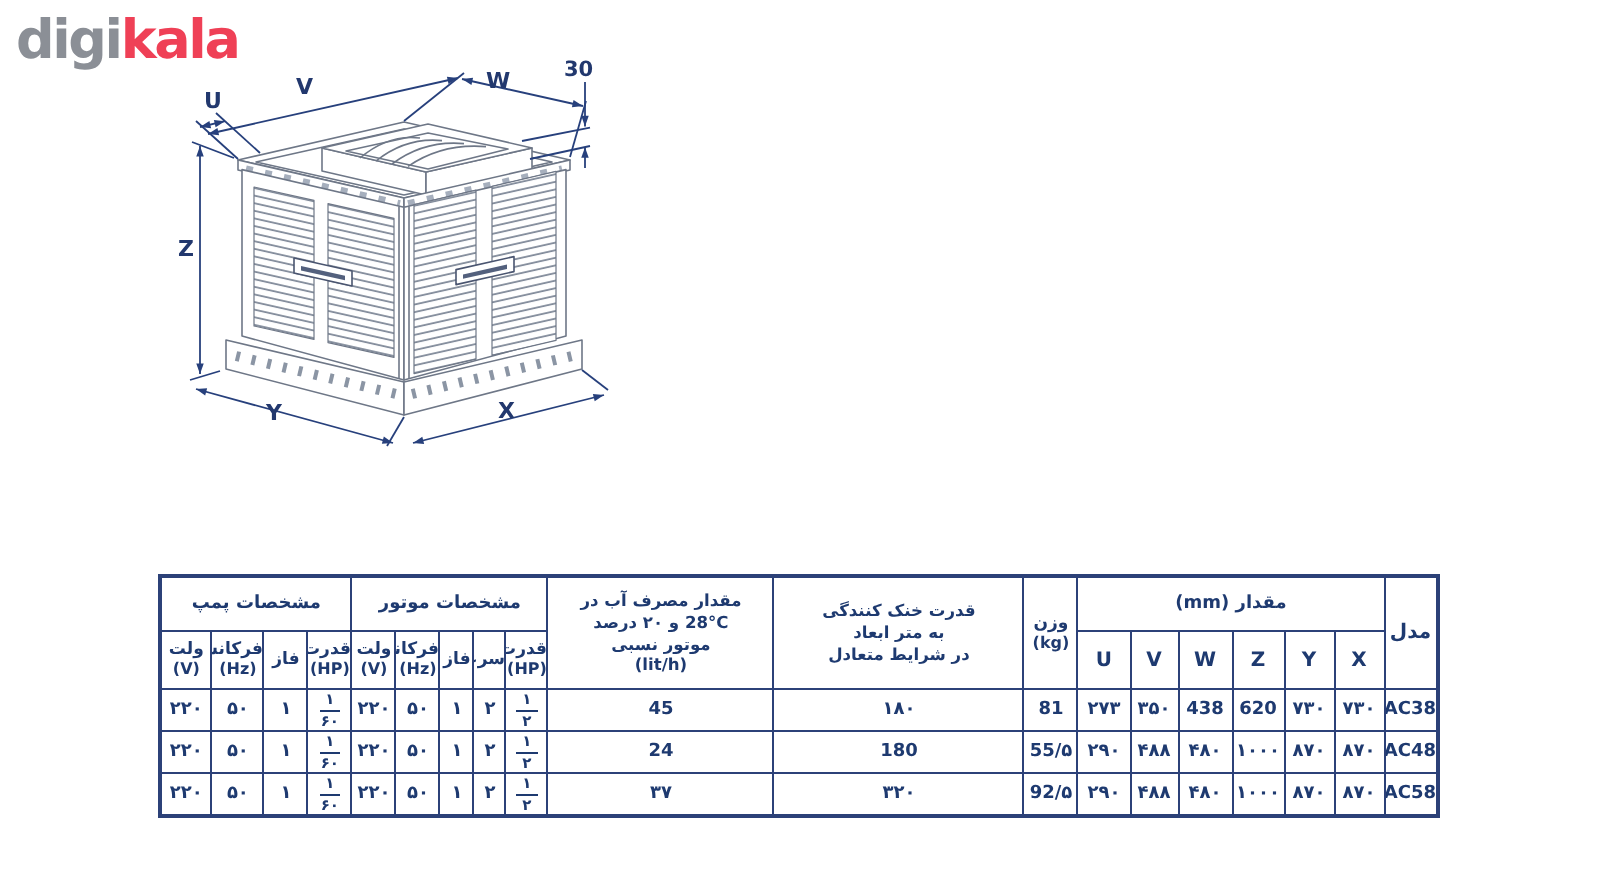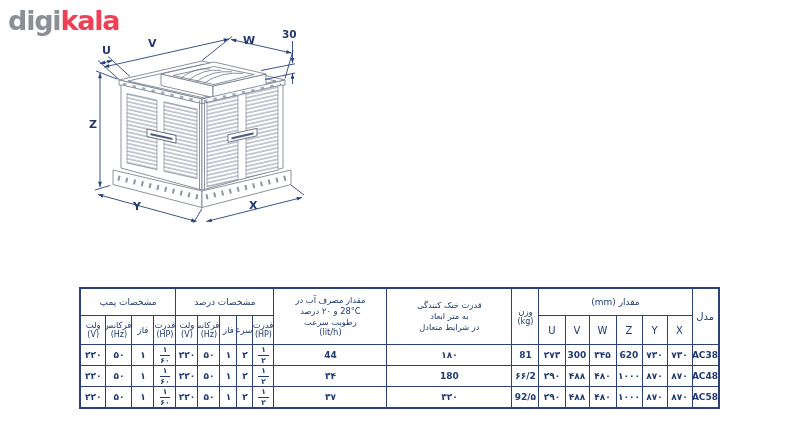--- a/index.html
+++ b/index.html
@@ -10,21 +10,21 @@
         letter-spacing:-1.2px;line-height:1.1;font-family:"DejaVu Sans",sans-serif}
   .logo .digi{color:#8b8f96}
   .logo .kala{color:#ef4056}
   
   .draw{position:absolute;left:85px;top:14px}
   
   .spec-wrap{position:absolute;left:82px;top:287px;width:638px;direction:rtl}
   table.spec{width:638px;border-collapse:collapse;table-layout:fixed;border:2px solid #2c4178}
   .spec th,.spec td{border:1px solid #2c4178;padding:0;text-align:center;vertical-align:middle;
         color:#1e3a70;overflow:hidden;font-family:"DejaVu Sans",sans-serif}
-  .spec th{font-weight:normal}
+  .spec th{font-weight:bold}
   .grp{font-size:9px;height:26px}
   .sub{font-size:8.5px;height:28px;line-height:1.2}
   .sub .unit{font-size:8px}
   .ml{font-size:8.3px;line-height:1.32}
   .mline{display:block}
   .lbl{display:block}
   .unit{display:block}
   .lat{font-size:10px;font-weight:bold}
   .datarow td{font-size:9px;font-weight:bold;height:20px}
   .frac{display:inline-block;line-height:1;vertical-align:middle}
@@ -161,24 +161,24 @@
           <span class="unit">(kg)</span>
         </th>
         <th rowspan="2" class="ml">
           <span class="mline">قدرت خنک کنندگی</span>
           <span class="mline">به متر ابعاد</span>
           <span class="mline">در شرایط متعادل</span>
         </th>
         <th rowspan="2" class="ml">
           <span class="mline">مقدار مصرف آب در</span>
           <span class="mline">28°C و ۲۰ درصد</span>
-          <span class="mline">رطوبت سرعت</span>
+          <span class="mline">موتور نسبی</span>
           <span class="mline">(lit/h)</span>
         </th>
-        <th colspan="5" class="grp">مشخصات درصد</th>
+        <th colspan="5" class="grp">مشخصات موتور</th>
         <th colspan="4" class="grp">مشخصات پمپ</th>
       </tr>
       <tr>
         <th class="lat">X</th>
         <th class="lat">Y</th>
         <th class="lat">Z</th>
         <th class="lat">W</th>
         <th class="lat">V</th>
         <th class="lat">U</th>
         <th class="sub">
@@ -214,48 +214,48 @@
           <span class="lbl">ولت</span>
           <span class="unit">(V)</span>
         </th>
       </tr>
 
       <tr class="datarow">
         <td class="lat">AC38</td>
         <td>۷۳۰</td>
         <td>۷۳۰</td>
         <td>620</td>
-        <td>۳۴۵</td>
-        <td>300</td>
+        <td>438</td>
+        <td>۳۵۰</td>
         <td>۲۷۳</td>
         <td>81</td>
         <td>۱۸۰</td>
-        <td>44</td>
+        <td>45</td>
         <td><span class="frac"><span class="num">۱</span><span class="den">۲</span></span></td>
         <td>۲</td>
         <td>۱</td>
         <td>۵۰</td>
         <td>۲۲۰</td>
         <td><span class="frac"><span class="num">۱</span><span class="den">۶۰</span></span></td>
         <td>۱</td>
         <td>۵۰</td>
         <td>۲۲۰</td>
       </tr>
 
       <tr class="datarow">
         <td class="lat">AC48</td>
         <td>۸۷۰</td>
         <td>۸۷۰</td>
         <td>۱۰۰۰</td>
         <td>۴۸۰</td>
         <td>۴۸۸</td>
         <td>۲۹۰</td>
-        <td>۶۶/2</td>
+        <td>55/۵</td>
         <td>180</td>
-        <td>۳۴</td>
+        <td>24</td>
         <td><span class="frac"><span class="num">۱</span><span class="den">۲</span></span></td>
         <td>۲</td>
         <td>۱</td>
         <td>۵۰</td>
         <td>۲۲۰</td>
         <td><span class="frac"><span class="num">۱</span><span class="den">۶۰</span></span></td>
         <td>۱</td>
         <td>۵۰</td>
         <td>۲۲۰</td>
       </tr>

